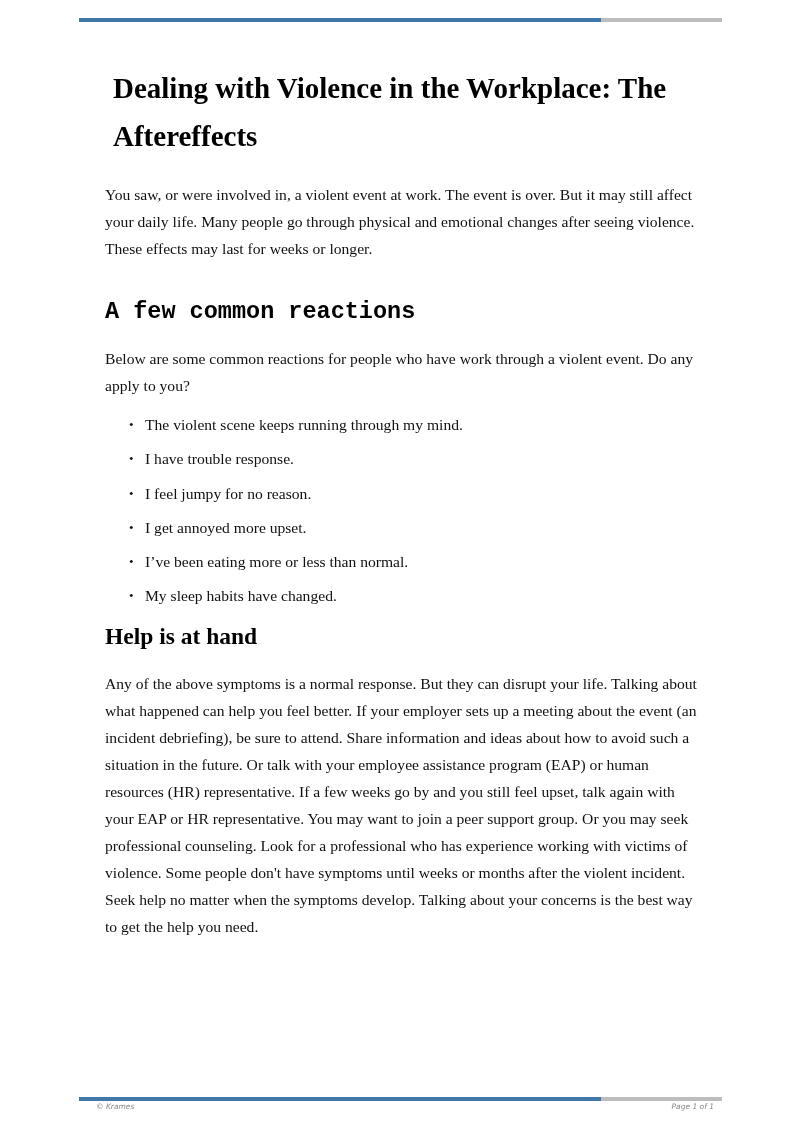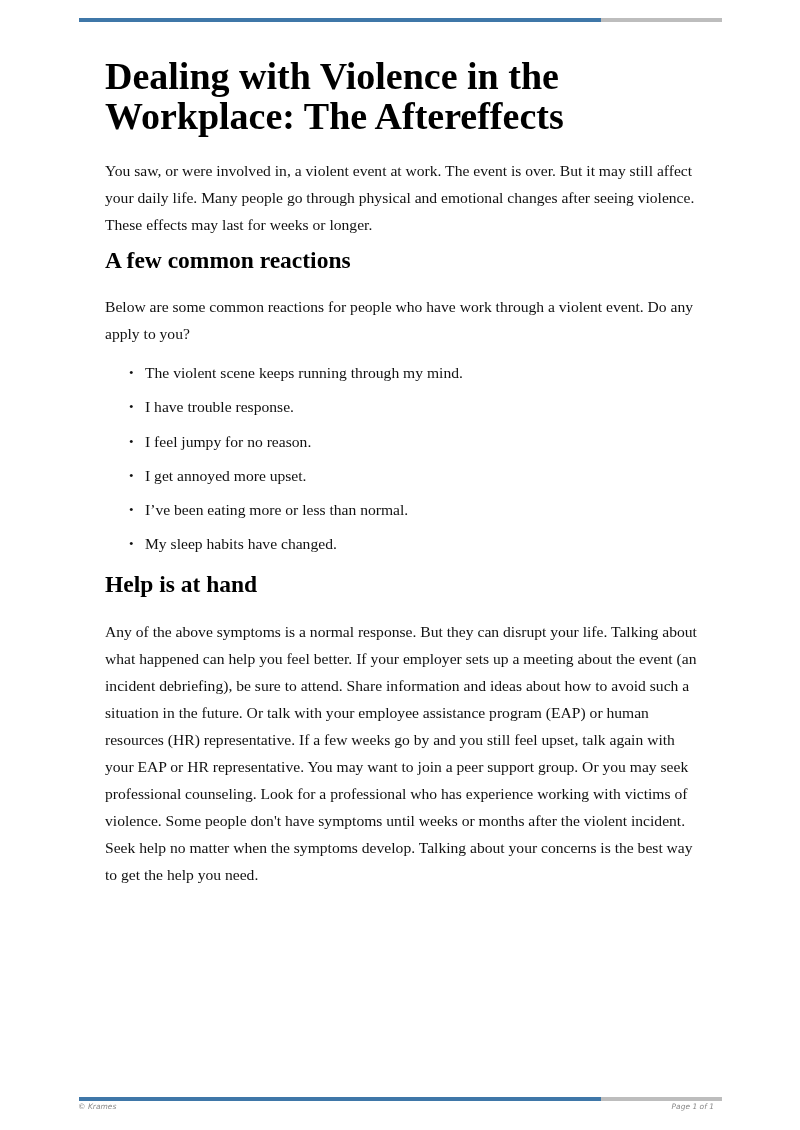--- a/index.html
+++ b/index.html
@@ -27,40 +27,40 @@
     .rule.top { top: 18px; }
     .rule.bottom { top: 1097px; }
 
     .content {
       position: absolute;
       left: 105px;
       top: 56px;
       width: 600px;
     }
     h1 {
-      margin: 0;
-      font-size: 38px;
-      line-height: 40px;
+      margin: 8px;
+      font-size: 29px;
+      line-height: 48px;
       font-weight: bold;
       color: #000;
     }
     p {
       margin: 0;
       font-size: 15.6px;
       line-height: 27px;
     }
     p.intro { margin-top: 21px; }
     h2 {
       margin: 0;
       font-size: 23.5px;
       line-height: 28px;
       font-weight: bold;
       color: #000;
     }
-    h2.s1 { margin-top: 8px; }
+    h2.s1 { margin-top: 36px; font-family: Liberation Mono, monospace; }
     p.s1p { margin-top: 19px; }
     ul {
       margin: 17px 0 0 0;
       padding: 0 0 0 40px;
       list-style: none;
     }
     ul li {
       position: relative;
       font-size: 15.6px;
       line-height: 18.2px;
@@ -76,21 +76,21 @@
     p.s2p { margin-top: 20px; }
 
     .footer-left, .footer-right {
       position: absolute;
       top: 1102px;
       font-family: "DejaVu Sans", sans-serif;
       font-style: italic;
       font-size: 7.5px;
       color: #888888;
     }
-    .footer-left { left: 78px; }
+    .footer-left { left: 96px; }
     .footer-right { right: 86px; }
   </style>
 </head>
 <body>
 
 <div class="rule top">
   <div class="blue"></div>
   <div class="gray"></div>
 </div>
 

